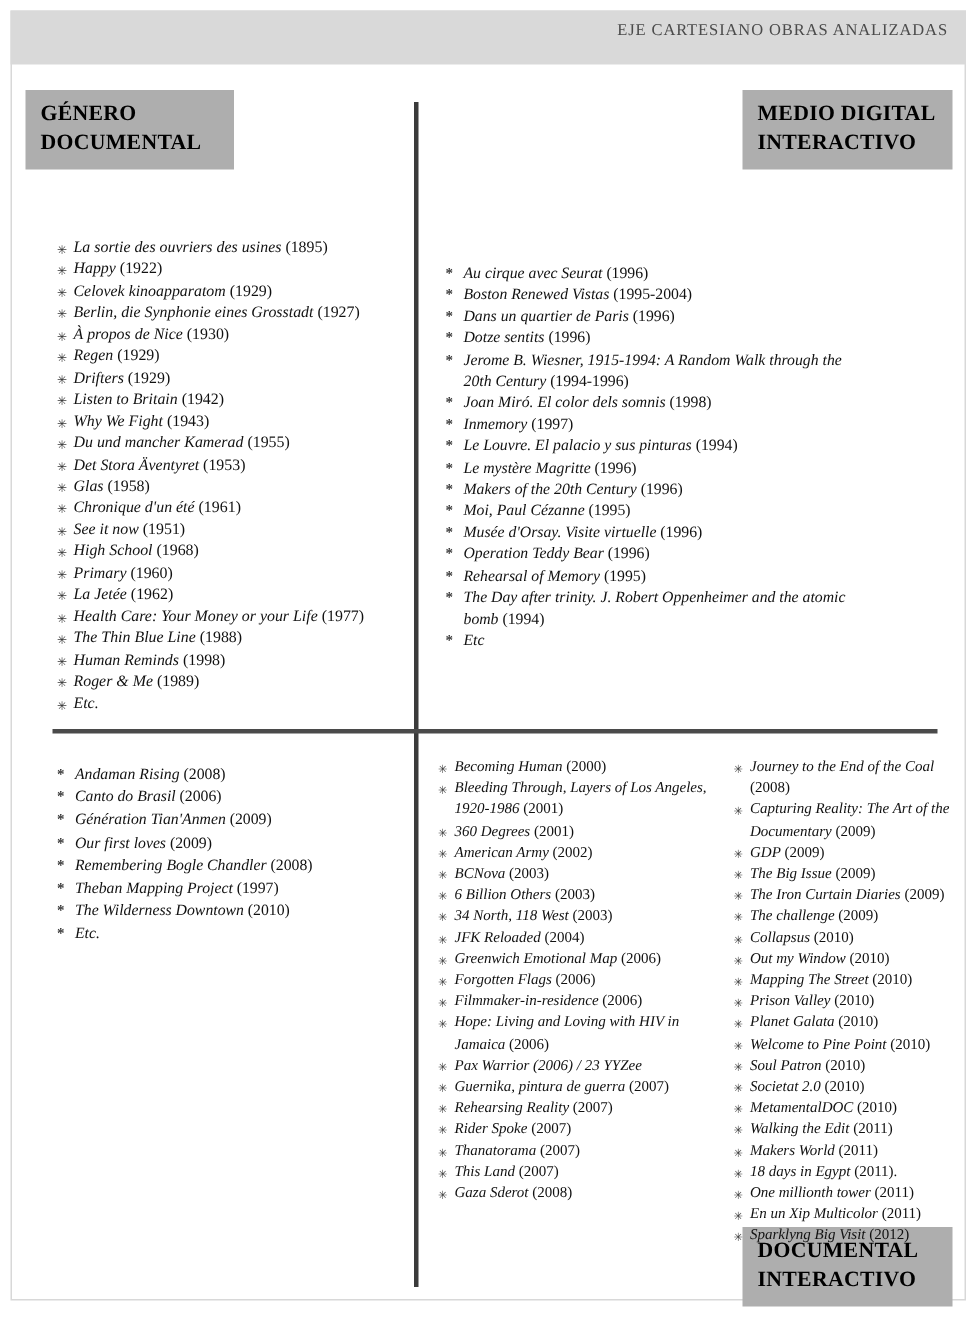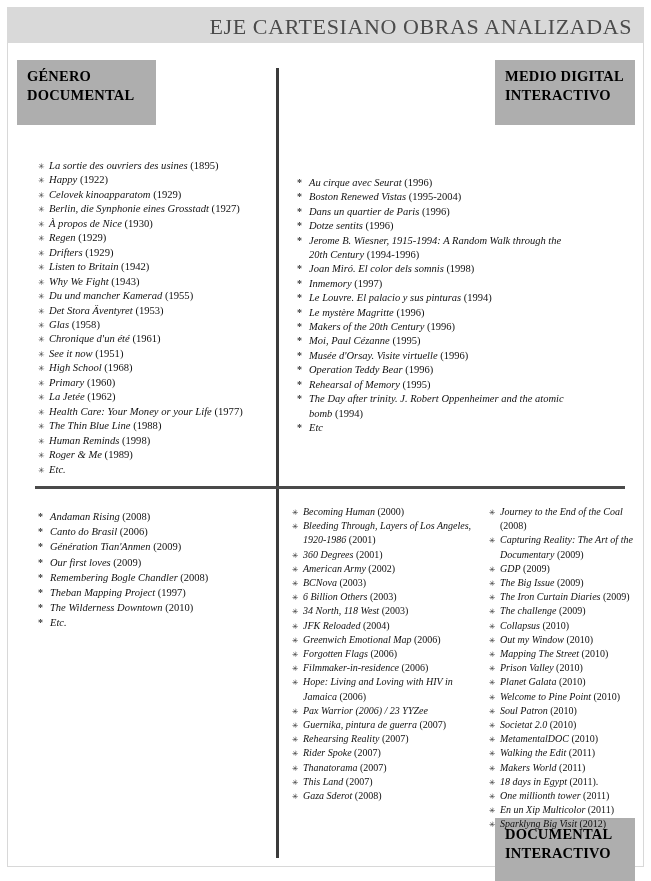--- a/index.html
+++ b/index.html
@@ -37,21 +37,21 @@
     top: 7px;
     width: 637px;
     height: 36px;
     background: #d9d9d9;
     box-sizing: border-box;
   }
   #header-title {
     position: absolute;
     right: 12px;
     top: 7px;
-    font-size: 22px;
+    font-size: 11px;
     letter-spacing: 0.6px;
     color: #4b4b4b;
     font-family: "Liberation Serif", "DejaVu Serif", serif;
     white-space: nowrap;
   }
   
   #axis-vertical {
     position: absolute;
     left: 276px;
     top: 68px;
@@ -69,21 +69,21 @@
   }
   
   .axis-label-box {
     position: absolute;
     background: #aeaeae;
     color: #000000;
     font-family: "Liberation Serif", "DejaVu Serif", serif;
     font-weight: bold;
     font-size: 14.5px;
     line-height: 19px;
-    padding: 7px 10px 20px 10px;
+    padding: 7px 10px 8px 10px;
     box-sizing: border-box;
     letter-spacing: 0.2px;
   }
   #label-genero-documental {
     left: 17px;
     top: 60px;
     width: 139px;
   }
   #label-medio-digital {
     left: 495px;

